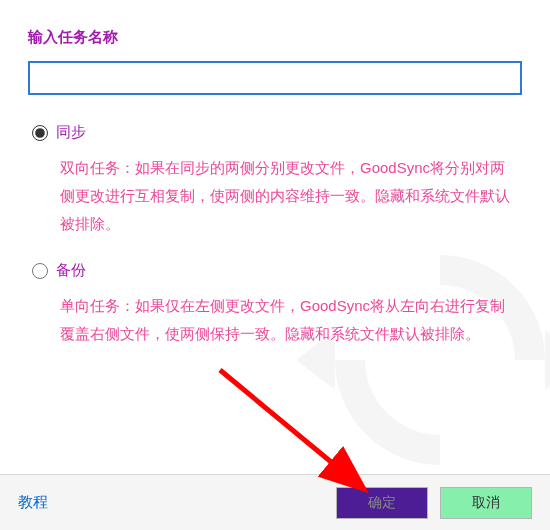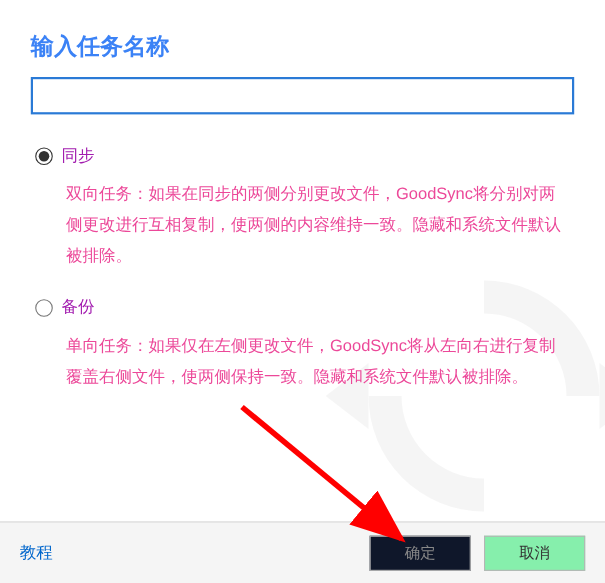--- a/index.html
+++ b/index.html
@@ -17,23 +17,23 @@
       position: relative;
       overflow: hidden;
     }
     .dialog-content {
       padding: 28px 28px 0 28px;
       height: calc(100% - 56px);
       position: relative;
       z-index: 2;
     }
     .section-label {
-      font-size: 21px;
+      font-size: 15px;
       font-weight: bold;
-      color: #3b82f6;
+      color: #a21caf;
       margin-bottom: 14px;
     }
     .task-name-input {
       width: 100%;
       height: 34px;
       border: 2px solid #2a7ad6;
       outline: none;
       padding: 0 8px;
       font-size: 14px;
       margin-bottom: 28px;
@@ -100,21 +100,21 @@
       height: 32px;
       border: 1px solid #b5b5b5;
       background: #86efac;
       font-size: 14px;
       font-family: inherit;
       cursor: pointer;
       margin-left: 12px;
       color: #333;
     }
     .btn-ok {
-      background: #0f172a;
+      background: #4c1d95;
       color: #888;
     }
     .arrow-annotation {
       position: absolute;
       z-index: 5;
       pointer-events: none;
     }
   </style>
 </head>
 <body>

